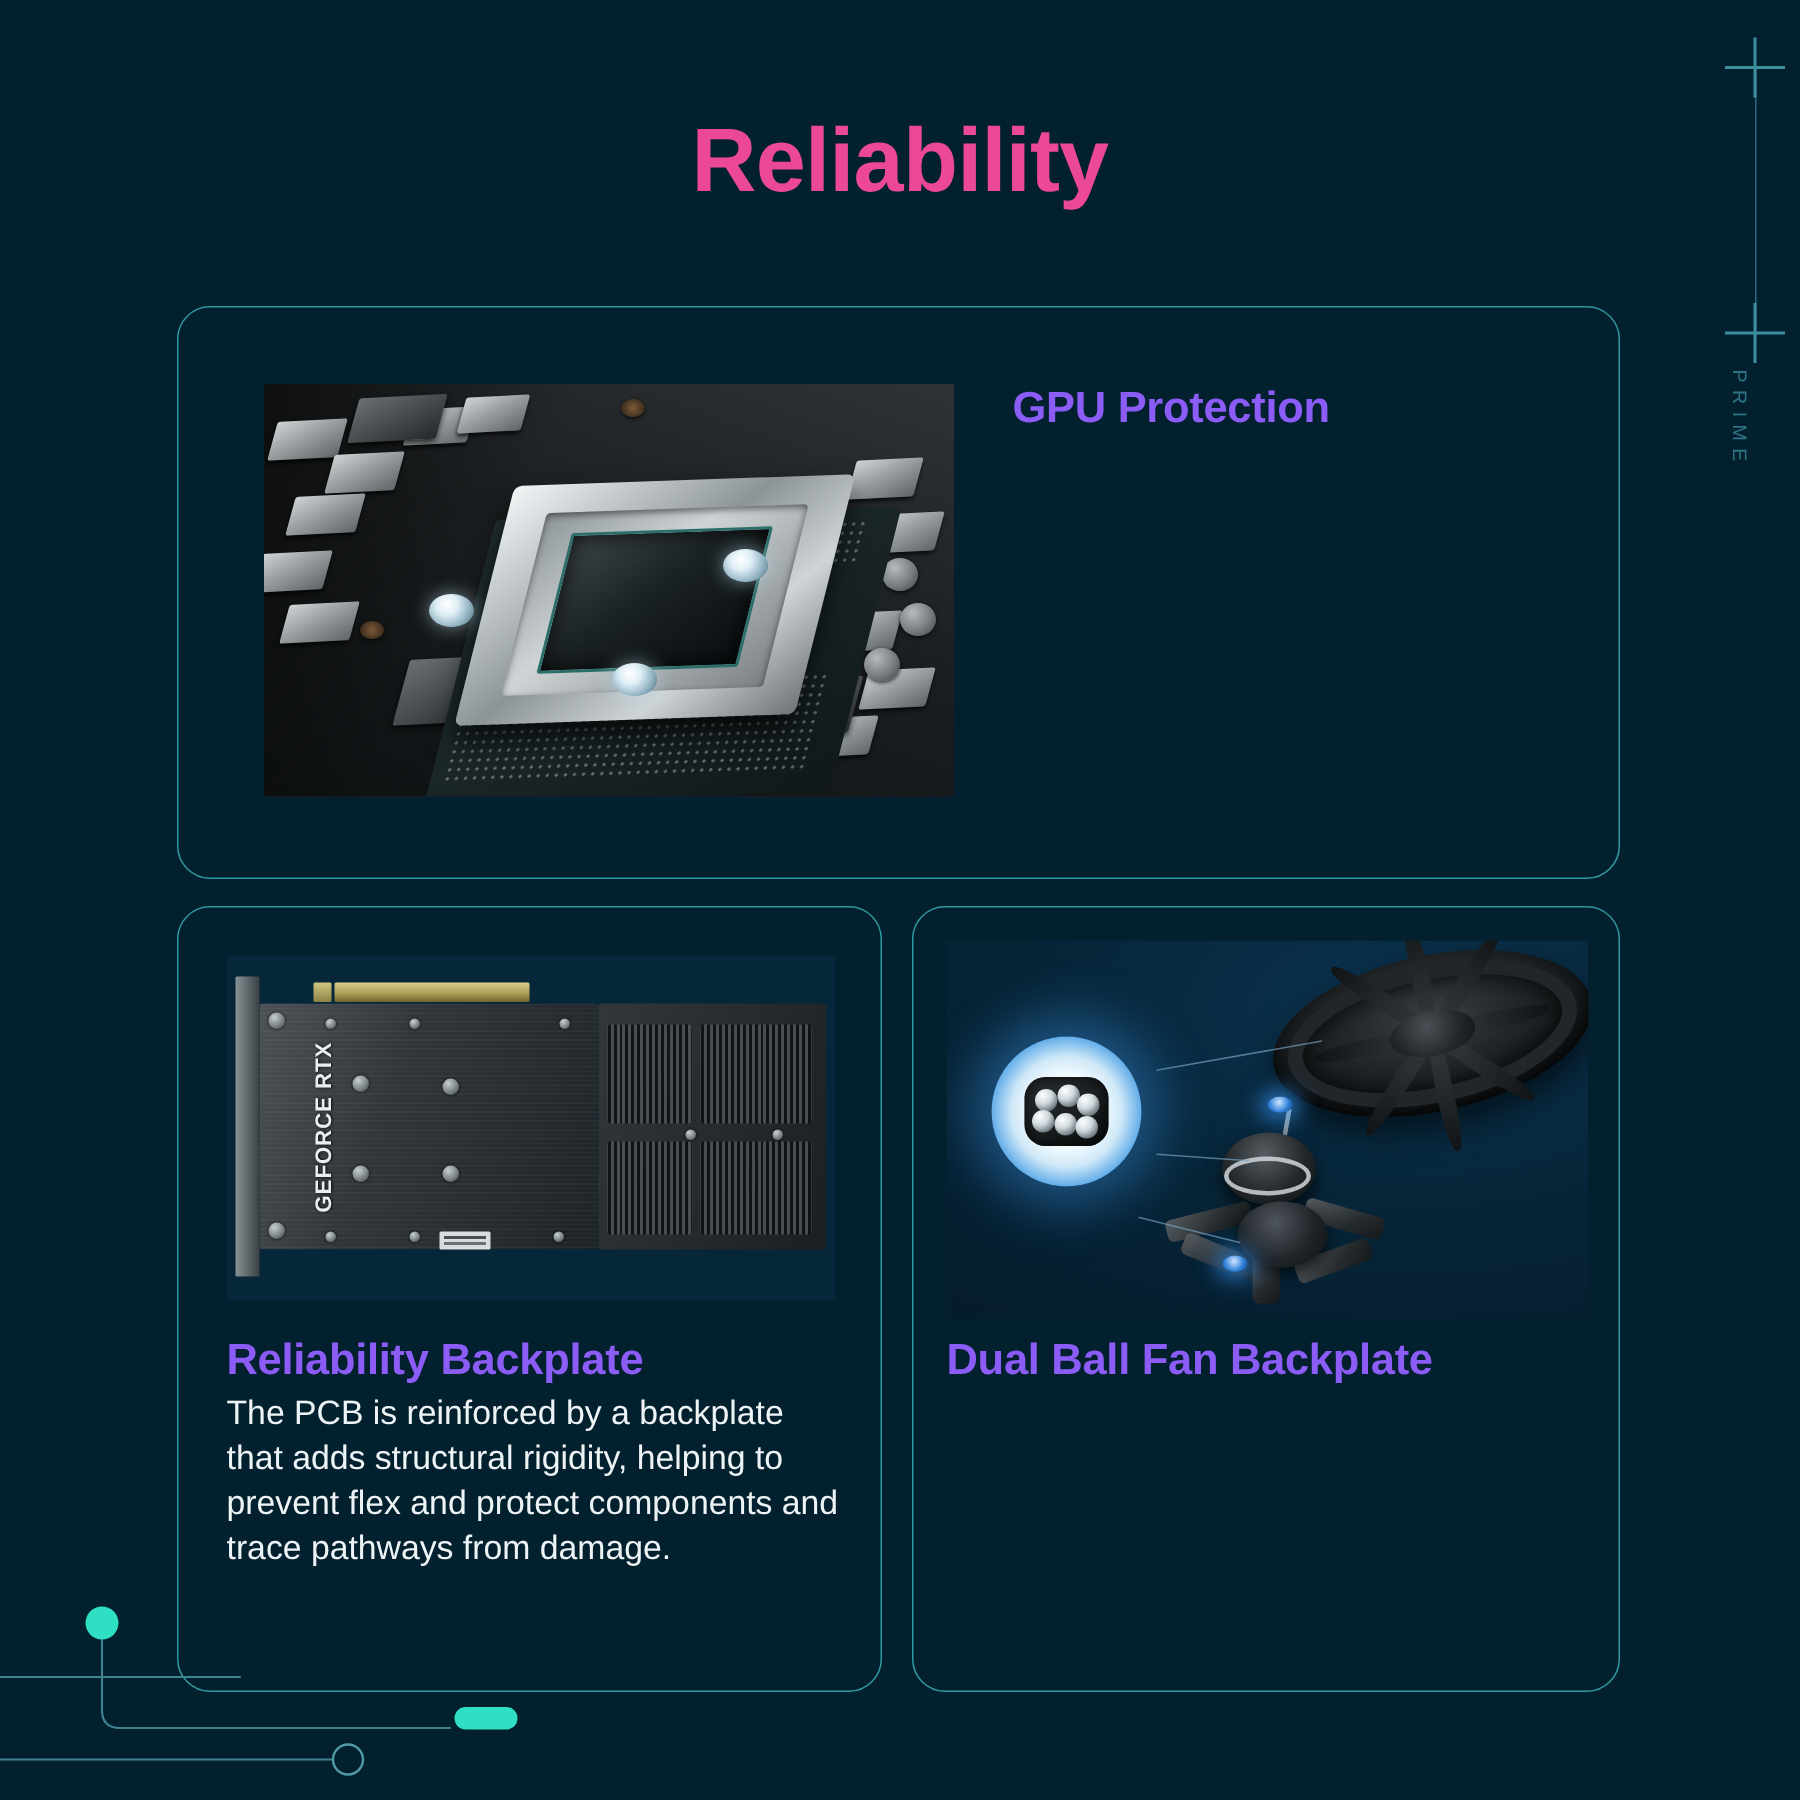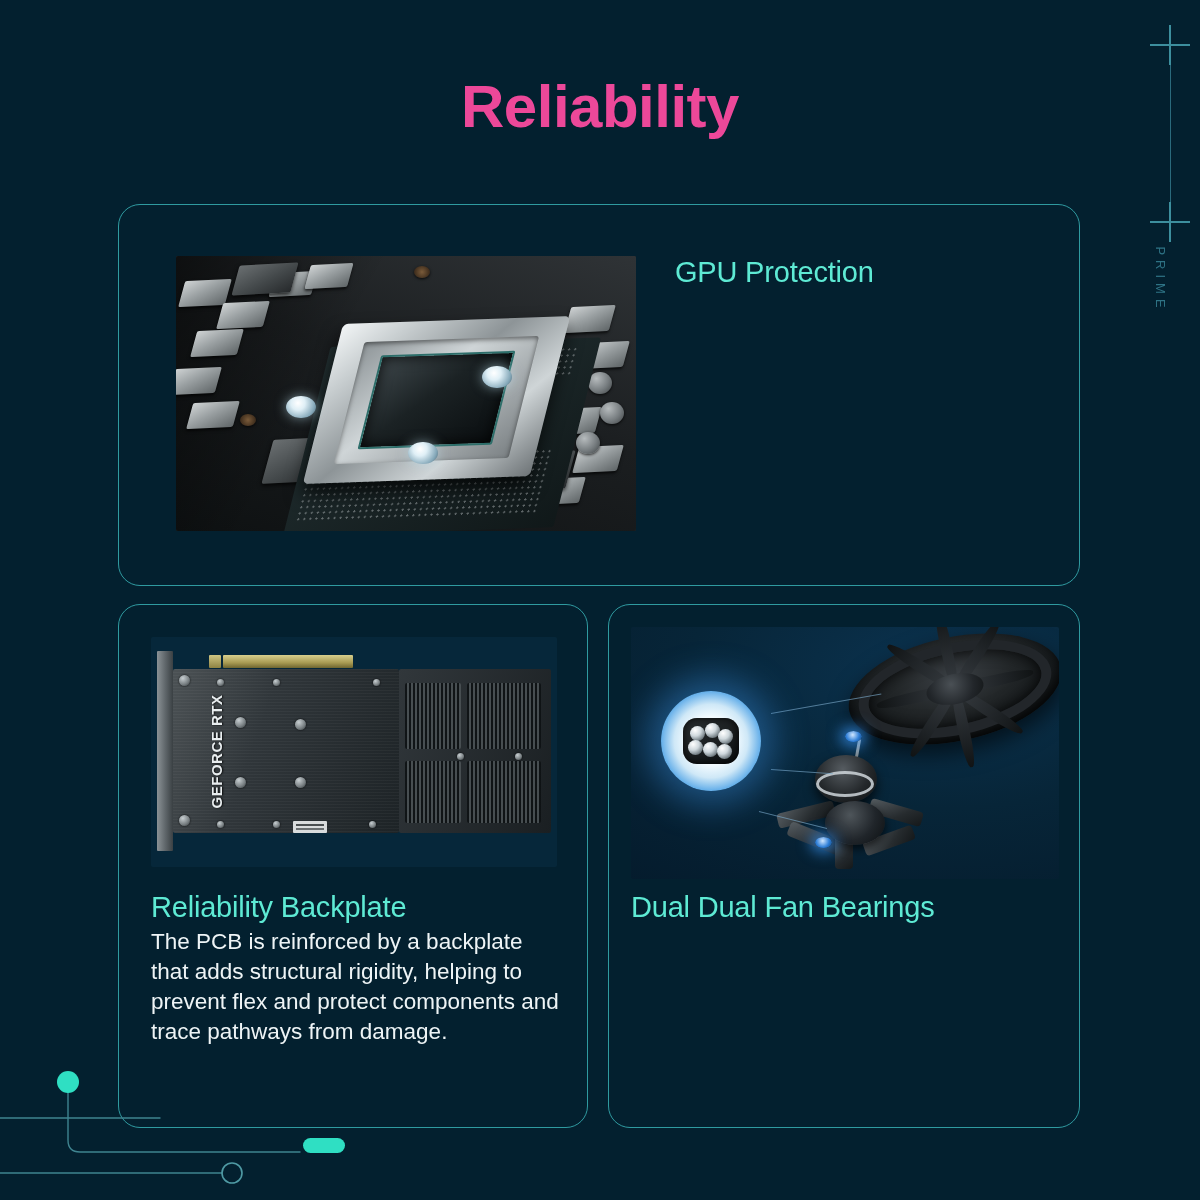--- a/index.html
+++ b/index.html
@@ -59,21 +59,21 @@
   .top-photo {
     position:absolute; left:57px; top:51px; width:460px; height:275px;
     border-radius:2px; overflow:hidden;
     background:#1a1d1f;
   }
   .top-text {
     position:absolute; left:556px; top:51px; width:340px;
   }
 
   .feat-title {
-    color:#5eead4; font-weight:normal; font-size:29px;
+    color:#8b5cf6; font-weight:bold; font-size:29px;
     line-height:1.12; margin-bottom:4px; letter-spacing:-0.2px;
   }
   .feat-body {
     color:#eef4f6; font-size:22.5px; line-height:1.32; font-weight:normal;
   }
 
   
   .bot-photo {
     position:absolute; left:32px; top:32px; width:406px; height:230px;
     overflow:hidden; border-radius:2px;
@@ -455,21 +455,21 @@
               <div class="ball" style="left:5px;  top:22px;"></div>
               <div class="ball" style="left:20px; top:24px;"></div>
               <div class="ball" style="left:34px; top:26px;"></div>
             </div>
           </div>
 
         </div>
       </div>
 
       <div class="bot-text">
-        <div class="feat-title">Dual Dual Fan Bearings</div>
+        <div class="feat-title">Dual Ball Fan Backplate</div>
       </div>
 
     </div>
   </div>
 
   <svg width="420" height="220" viewBox="0 0 420 220" style="position:absolute;left:0;top:1000px;">
     <path class="trace" d="M 0 118 L 160 118" stroke="#3f8490" stroke-width="1.4"></path>
     <path class="trace" d="M 68 92 L 68 140 Q 68 152 80 152 L 300 152" stroke="#3f8490" stroke-width="1.4"></path>
     <path class="trace" d="M 0 173 L 222 173" stroke="#3f8490" stroke-width="1.4"></path>
     <circle cx="68" cy="82" r="11" fill="#2fdfc3"></circle>

